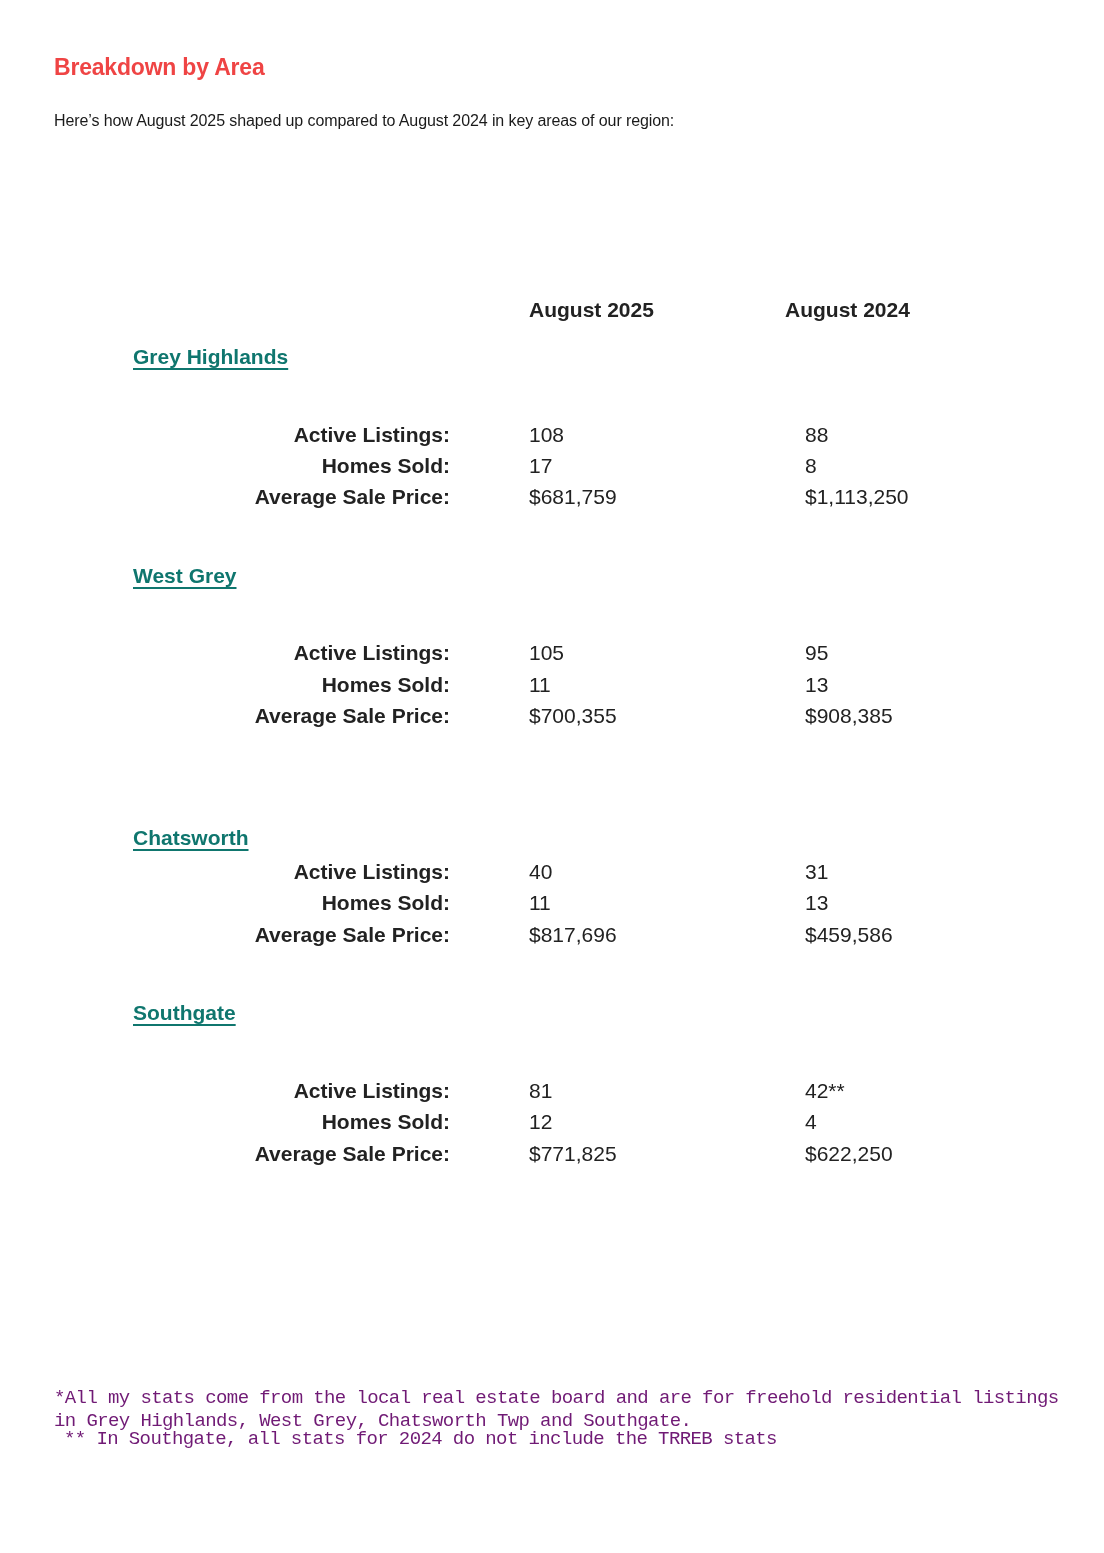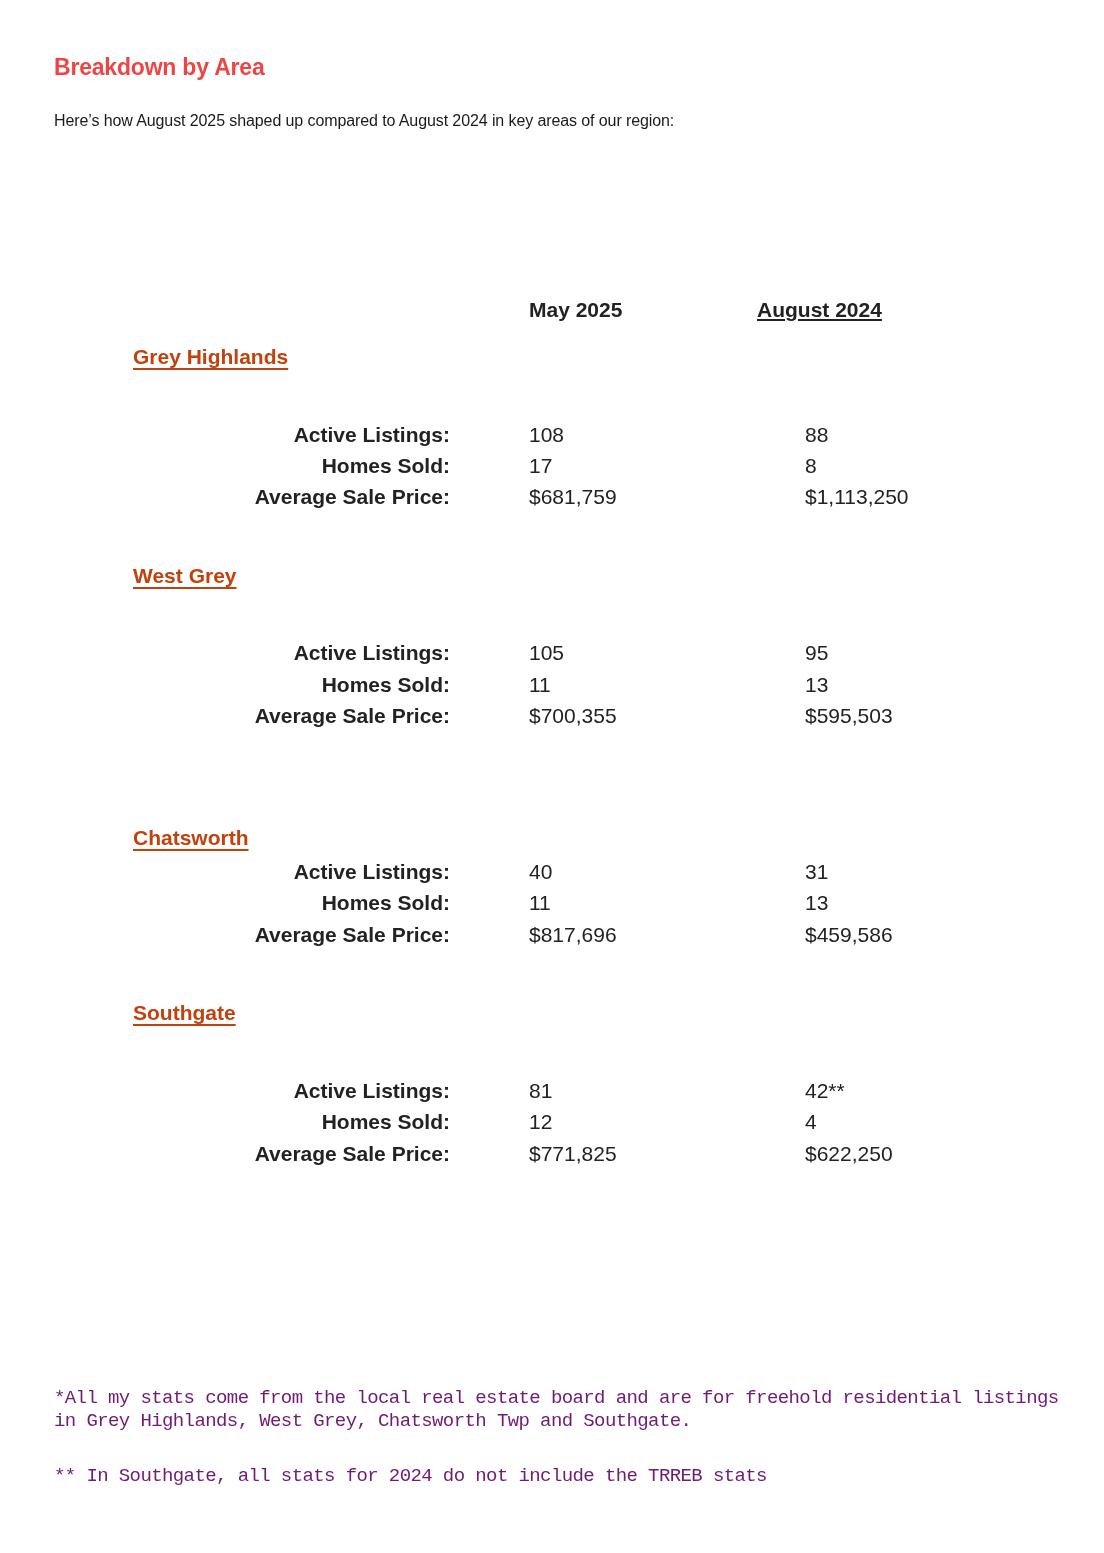--- a/index.html
+++ b/index.html
@@ -33,28 +33,28 @@
       letter-spacing: -0.1px;
     }
     .col-header {
       position: absolute;
       top: 298px;
       font-size: 21px;
       font-weight: bold;
       color: #222;
     }
     .col-header.c1 { left: 529px; }
-    .col-header.c2 { left: 757px; text-decoration: underline; }
+    .col-header.c2 { left: 785px; }
 
     .area-title {
       position: absolute;
       left: 133px;
       font-size: 21px;
       font-weight: bold;
-      color: #c2410c;
+      color: #0f766e;
       text-decoration: underline;
       text-underline-offset: 4px;
       text-decoration-thickness: 2px;
     }
     .row {
       position: absolute;
       left: 0;
       width: 1104px;
       height: 26px;
       font-size: 21px;
@@ -81,32 +81,32 @@
       position: absolute;
       left: 54px;
       font-size: 20px;
       color: #701a75;
       font-family: Liberation Mono, monospace;
       letter-spacing: -0.6px;
       line-height: 23px;
       width: 1020px;
     }
     .footnote.f1 { top: 1387px; font-size: 19px; }
-    .footnote.f2 { top: 1465px; font-size: 19px; }
+    .footnote.f2 { top: 1428px; font-size: 19px; margin-left: 10px; }
   </style>
 </head>
 <body>
 
 <div>
 
   <div class="heading">Breakdown by Area</div>
   <div class="intro">Here’s how August 2025 shaped up compared to August 2024 in key areas of our region:</div>
 
   <div>
-    <div class="col-header c1">May 2025</div>
+    <div class="col-header c1">August 2025</div>
     <div class="col-header c2">August 2024</div>
 
     <div>
       <div class="area-title" style="top:345px;">Grey Highlands</div>
       <div class="row" style="top:423px;">
         <span class="label">Active Listings:</span>
         <span class="v1">108</span>
         <span class="v2">88</span>
       </div>
       <div class="row" style="top:454px;">
@@ -129,21 +129,21 @@
         <span class="v2">95</span>
       </div>
       <div class="row" style="top:673px;">
         <span class="label">Homes Sold:</span>
         <span class="v1">11</span>
         <span class="v2">13</span>
       </div>
       <div class="row" style="top:704px;">
         <span class="label">Average Sale Price:</span>
         <span class="v1">$700,355</span>
-        <span class="v2">$595,503</span>
+        <span class="v2">$908,385</span>
       </div>
     </div>
 
     <div>
       <div class="area-title" style="top:826px;">Chatsworth</div>
       <div class="row" style="top:860px;">
         <span class="label">Active Listings:</span>
         <span class="v1">40</span>
         <span class="v2">31</span>
       </div>

